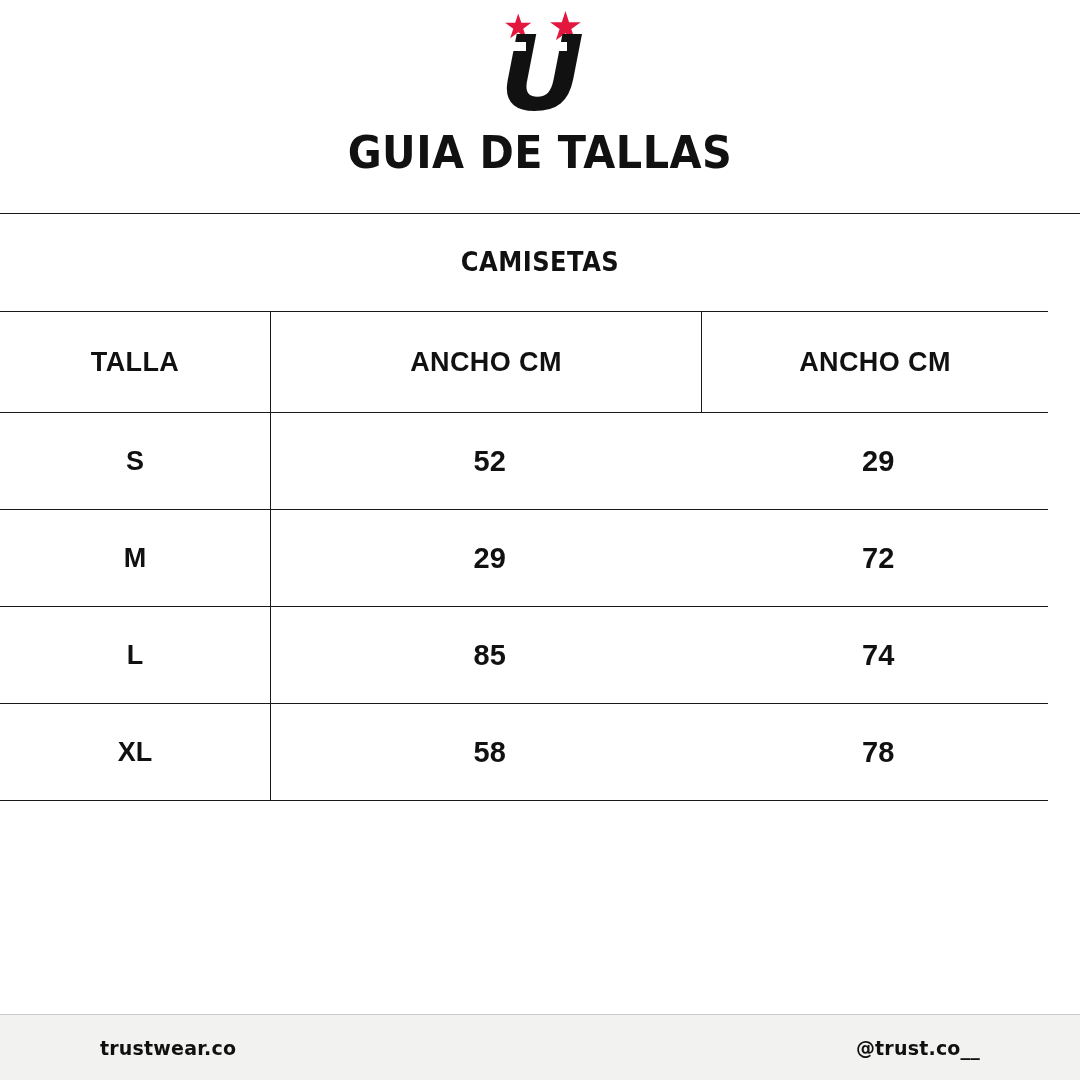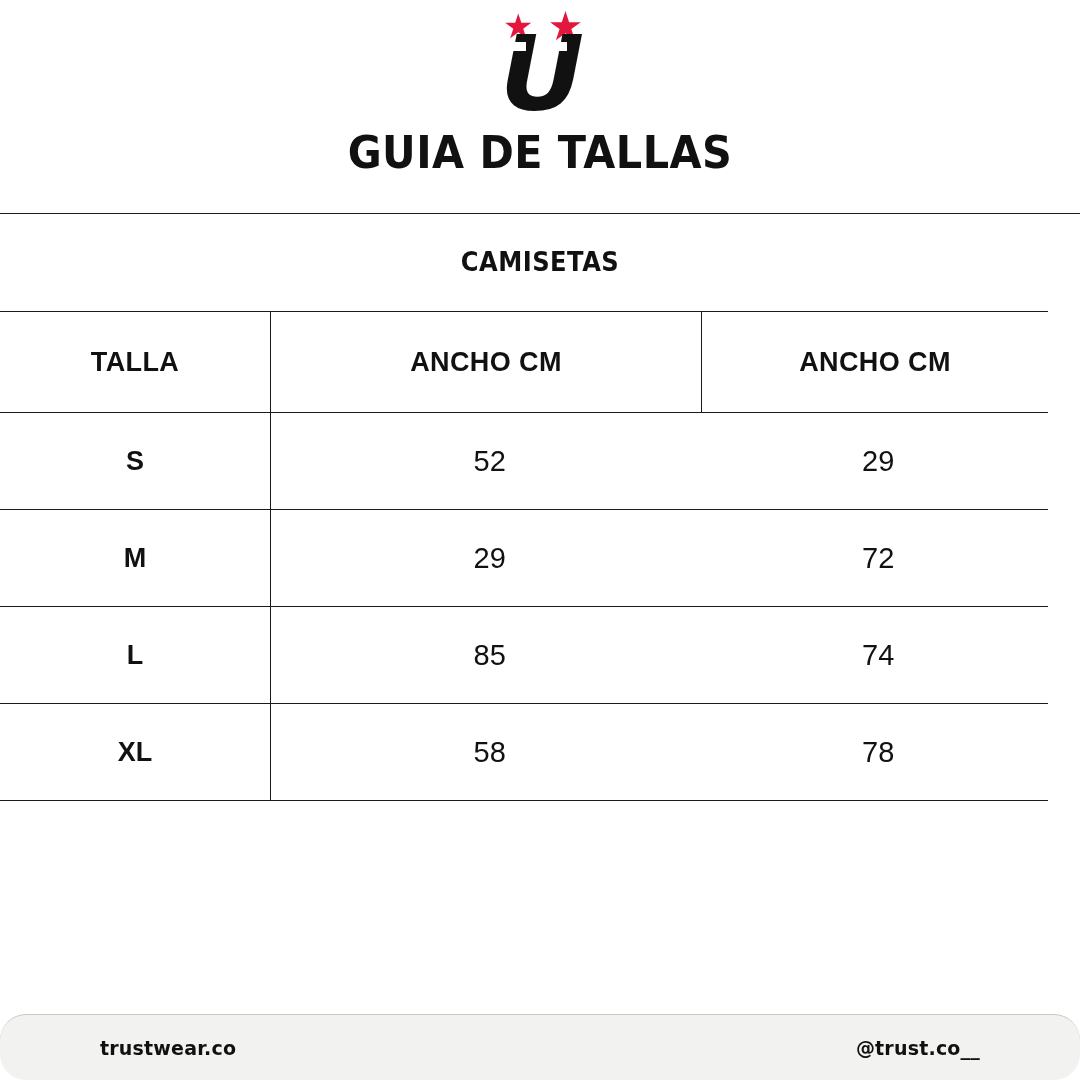--- a/index.html
+++ b/index.html
@@ -129,21 +129,21 @@
   table.size-table tbody td {
     height: 94px;
     border-bottom: 1px solid #1a1a1a;
     font-size: 27px;
   }
   table.size-table tbody td.cell-size {
     font-weight: 700;
     border-right: 1.5px solid #1a1a1a;
   }
   table.size-table tbody td.cell-num {
-    font-weight: 400;
+    font-weight: 700;
     font-size: 29px;
     padding-left: 8px;
   }
   table.size-table tbody tr:last-child td {
     border-bottom: 1px solid #1a1a1a;
   }
 
   
   .footer {
     position: absolute;
@@ -151,21 +151,20 @@
     bottom: 0;
     width: 1080px;
     height: 66px;
     background: #f2f2f0;
     border-top: 1px solid #c9c9c6;
     display: flex;
     align-items: center;
     justify-content: space-between;
     box-sizing: border-box;
     padding: 0 100px;
-    border-radius: 26px;
   }
   .footer-text {
     font-family: "DejaVu Sans", sans-serif;
     font-weight: 700;
     font-size: 19px;
     color: #111111;
     letter-spacing: 0.2px;
   }
 </style>
 </head>

